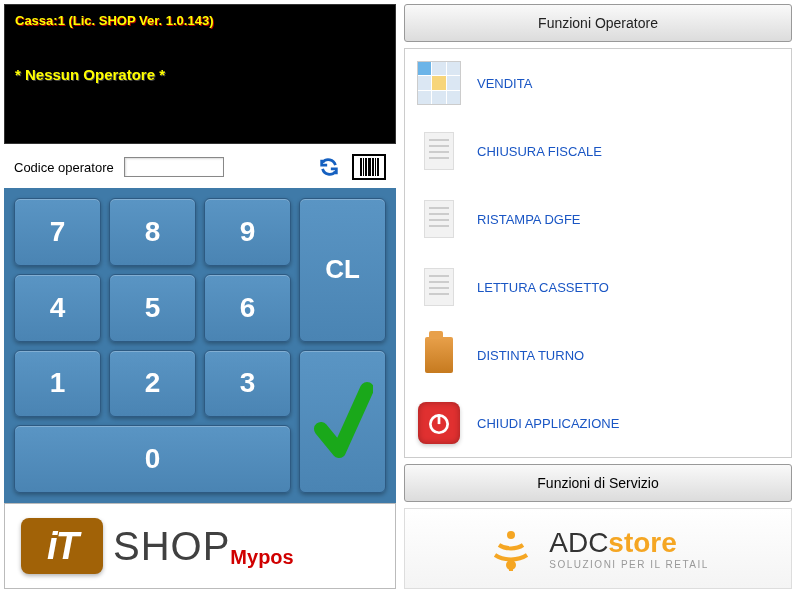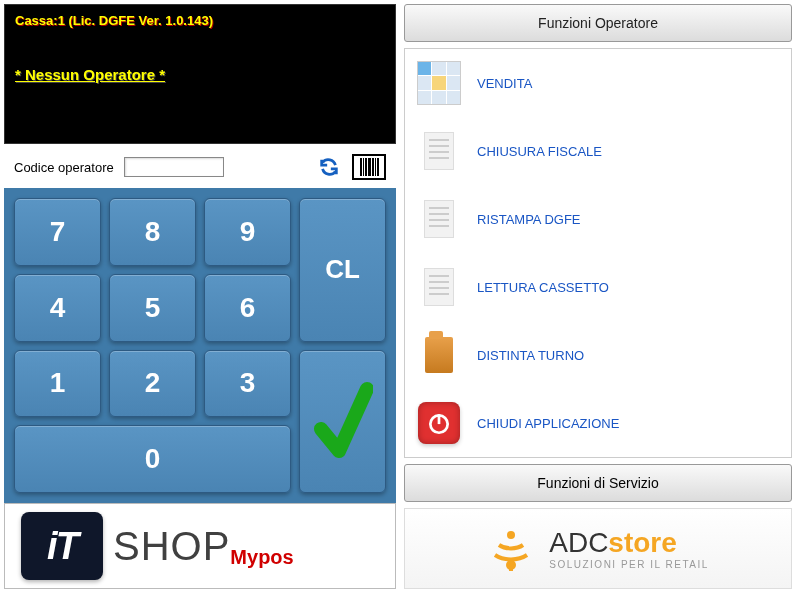--- a/index.html
+++ b/index.html
@@ -37,21 +37,20 @@
     font-size: 13px;
     font-weight: bold;
     text-shadow: 1px 1px 0 #b00000;
   }
   .display-mid {
     color: #ffff00;
     font-size: 15px;
     font-weight: bold;
     margin-top: 38px;
     text-shadow: 1px 1px 0 #444;
-    text-decoration: underline;
   }
   .op-row {
     display: flex;
     align-items: center;
     gap: 10px;
     margin: 10px 0 8px 0;
     padding: 0 10px;
   }
   .op-label {
     font-size: 13px;
@@ -124,27 +123,27 @@
   .logo-band {
     height: 86px;
     background: #fff;
     border: 1px solid #bbb;
     display: flex;
     align-items: center;
     padding: 6px 16px;
     gap: 10px;
   }
   .it-badge {
-    background: #0f172a;
+    background: #a16207;
     color: #fff;
     font-weight: bold;
     font-size: 38px;
     border-radius: 8px;
     width: 82px;
-    height: 68px;
+    height: 56px;
     display:flex;align-items:center;justify-content:center;
     font-style: italic;
     letter-spacing: -2px;
     box-shadow: 0 2px 4px rgba(0,0,0,0.3);
   }
   .shop-text { display:flex;flex-direction:row;align-items:flex-end; }
   .shop-text .big { font-size: 40px; color:#404040; font-weight:400; letter-spacing: 1px;}
   .shop-text .small { font-size:20px; color:#d00000; font-weight:bold; margin-top:-6px;}
   
   .panel-header {
@@ -238,21 +237,21 @@
   .adc-text{display:flex;flex-direction:column;}
   .adc-text .line1{font-size:28px;color:#333;font-weight:400;}
   .adc-text .line1 b{color:#f5a623;font-weight:700;}
   .adc-text .line2{font-size:10px;color:#999;letter-spacing:1.5px;}
 </style>
 </head>
 <body>
 
 <div class="left-panel">
   <div class="display">
-    <div class="display-top">Cassa:1 (Lic. DGFE Ver. 1.0.143)</div>
+    <div class="display-top">Cassa:1 (Lic. SHOP Ver. 1.0.143)</div>
     <div class="display-mid">* Nessun Operatore *</div>
   </div>
 
   <div class="op-row">
     <span class="op-label">Codice operatore</span>
     <input class="op-input" type="text" value="" style="">
     <span class="op-spacer"></span>
     <span class="refresh-icon">
       <svg viewBox="0 0 24 24" fill="none" stroke="#1560c0" stroke-width="3">
         <path d="M4 4v6h6"></path>

